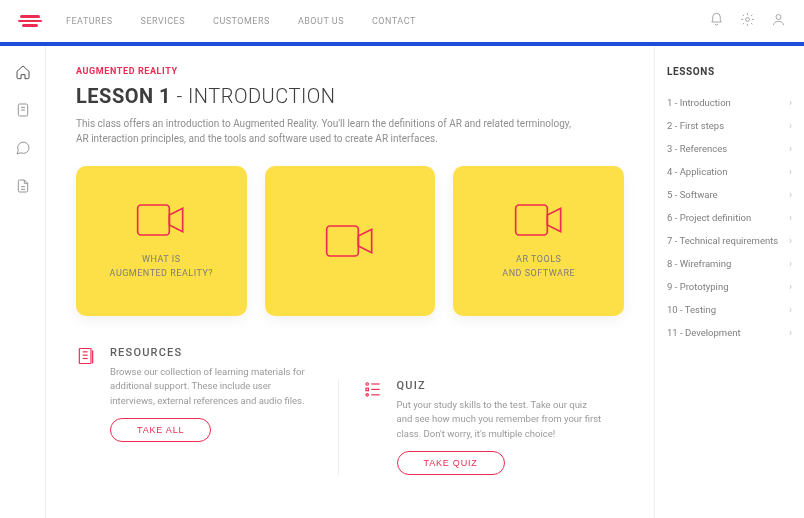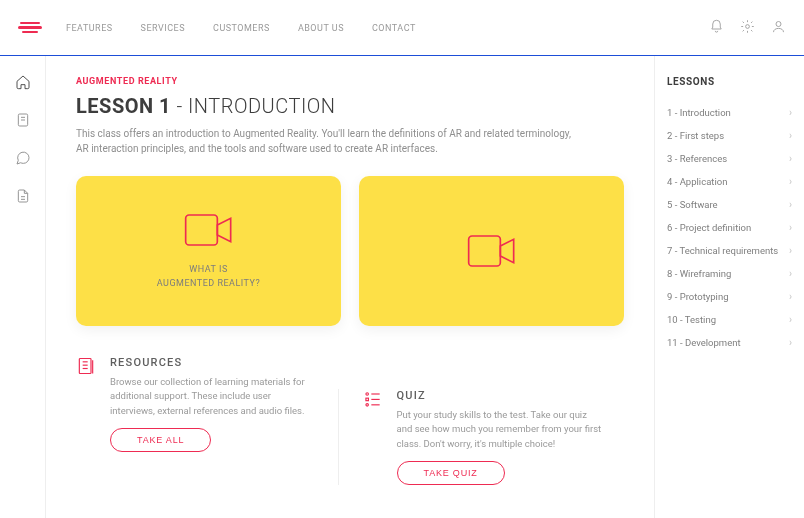--- a/index.html
+++ b/index.html
@@ -14,24 +14,24 @@
     width: 804px;
     height: 518px;
     background: #fff;
     box-shadow: 0 6px 20px rgba(0,0,0,0.08);
     position: relative;
     display:flex; flex-direction:column;
   }
 
   
   .topbar {
-    height: 56px;
+    height: 46px;
     display:flex; align-items:center;
     padding: 15px 18px;
-    border-bottom: 1px solid #1d4ed8;
+    border-bottom: 4px solid #1d4ed8;
   }
   .logo { display:flex; flex-direction:column; gap:2px; margin-right: 24px; }
   .logo span { height:2.5px; border-radius:2px; background:#ee2b52; }
   .logo span:nth-child(1){ width:20px; margin-left:2px;}
   .logo span:nth-child(2){ width:24px;}
   .logo span:nth-child(3){ width:16px; margin-left:4px;}
   .navlinks { display:flex; gap:28px; }
   .navlinks a {
     font-size:9px; letter-spacing:.5px; color:#9a9a9a; text-decoration:none;
   }
@@ -200,20 +200,30 @@
             <div>WHAT IS</div>
               <div>AUGMENTED REALITY?</div>
           </div>
         </div>
         <div class="card">
           <svg viewBox="0 0 60 40">
               <rect x="2" y="2" width="38" height="36" rx="4"></rect>
               <path d="M40 14l16-8v28l-16-8z"></path>
             </svg>
         </div>
+        <div class="card">
+          <svg viewBox="0 0 60 40">
+              <rect x="2" y="2" width="38" height="36" rx="4"></rect>
+              <path d="M40 14l16-8v28l-16-8z"></path>
+            </svg>
+          <div class="card-label">
+            <div>AR TOOLS</div>
+              <div>AND SOFTWARE</div>
+          </div>
+        </div>
       </div>
 
       <div class="bottom-row">
         <div class="panel">
           <div class="panel-icon">
             <svg viewBox="0 0 24 24">
                 <rect x="4" y="3" width="14" height="18" rx="1"></rect>
                 <line x1="8" y1="7" x2="14" y2="7"></line>
                 <line x1="8" y1="11" x2="14" y2="11"></line>
                 <line x1="8" y1="15" x2="14" y2="15"></line>

